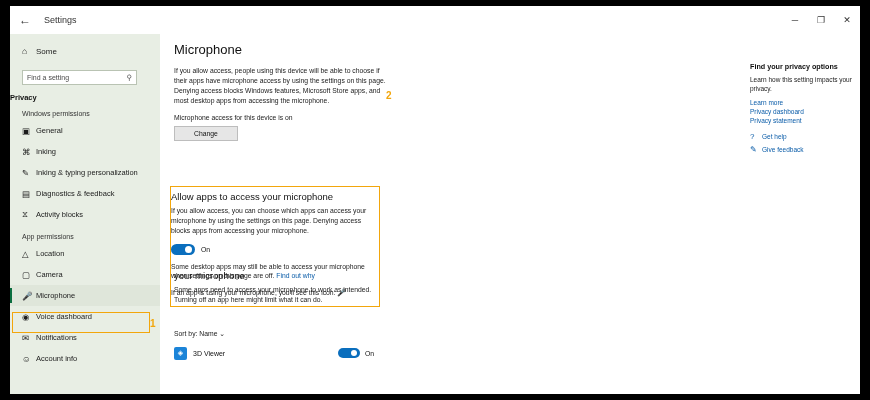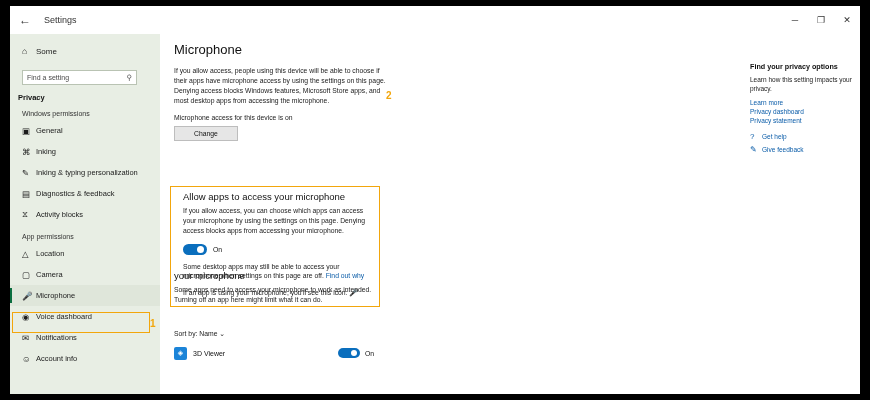--- a/index.html
+++ b/index.html
@@ -97,21 +97,21 @@
     color: #4a4a4a;
     width: 115px;
     box-sizing: border-box;
   }
   .search-box .ph { flex: 1; }
   .search-box .mag { font-size: 7.5px; color: #555; }
   .side-section-title {
     font-size: 7.5px;
     font-weight: bold;
     color: #111;
-    padding-left: 8px;
+    padding-left: 0;
     margin-top: 8px;
     margin-bottom: 2px;
   }
   .side-group-label {
     font-size: 7px;
     color: #333;
     padding-left: 12px;
     margin-top: 8px;
     margin-bottom: 3px;
   }
@@ -171,21 +171,21 @@
     font-size: 6.8px;
     color: #111;
     text-align: center;
   }
   
   .sec2 {
     position: absolute;
     left: 10px; top: 152px;
     width: 210px;
     border: 1.6px solid #f2a60c;
-    padding: 4px 6px 7px 12px;
+    padding: 4px 6px 7px 0;
     box-sizing: border-box;
   }
   .toggle-row {
     display: flex;
     align-items: center;
     margin-top: 8px;
   }
   .toggle {
     width: 24px; height: 11px;
     border-radius: 6px;

